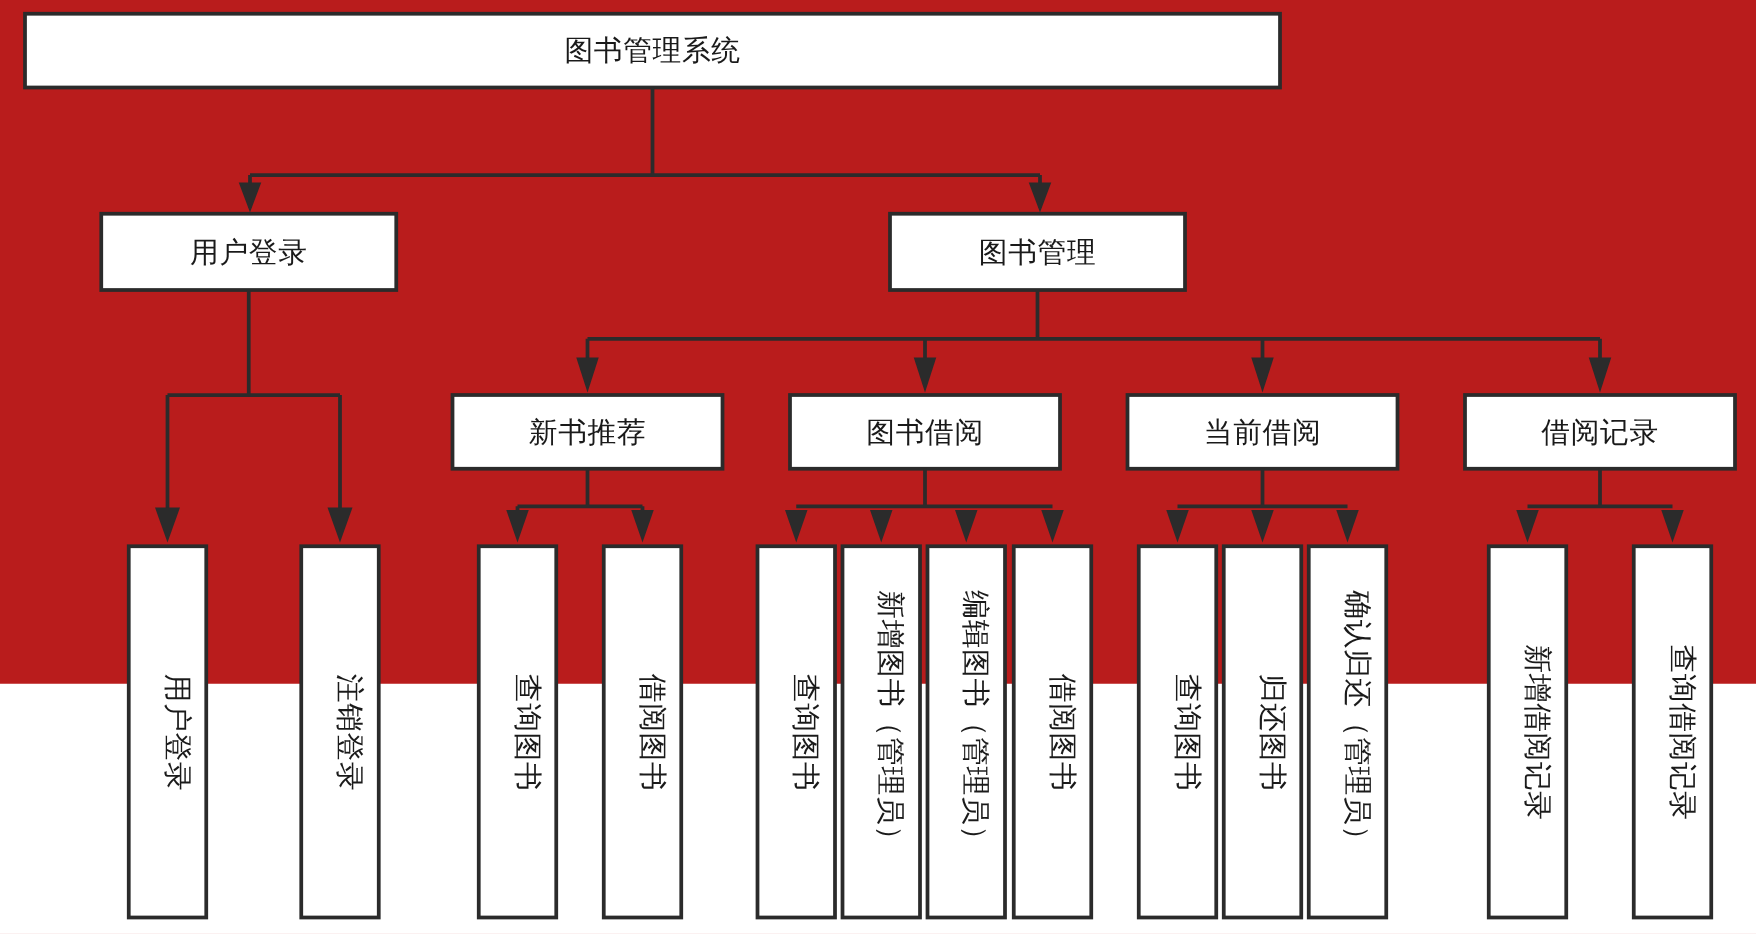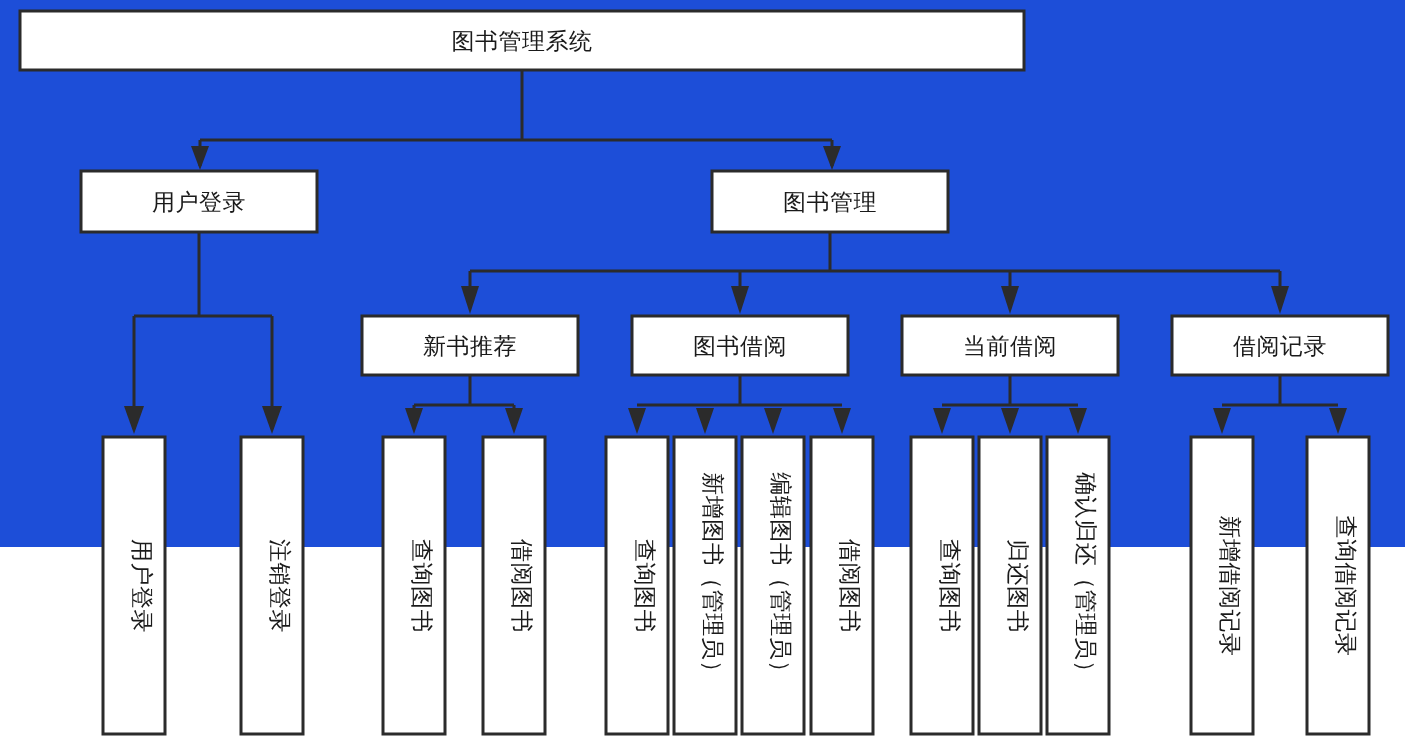--- a/index.html
+++ b/index.html
@@ -10,21 +10,21 @@
   body {
     width: 1405px;
     height: 747px;
     font-family: "DejaVu Sans", "Liberation Sans", sans-serif;
     overflow: hidden;
   }
   #diagram-root {
     position: relative;
     width: 1405px;
     height: 547px;
-    background: #1d4ed8;
+    background: #b91c1c;
   }
   svg#flow-svg {
     position: absolute;
     left: 0;
     top: 0;
     width: 1405px;
     height: 747px;
     display: block;
   }
   .node-box {

